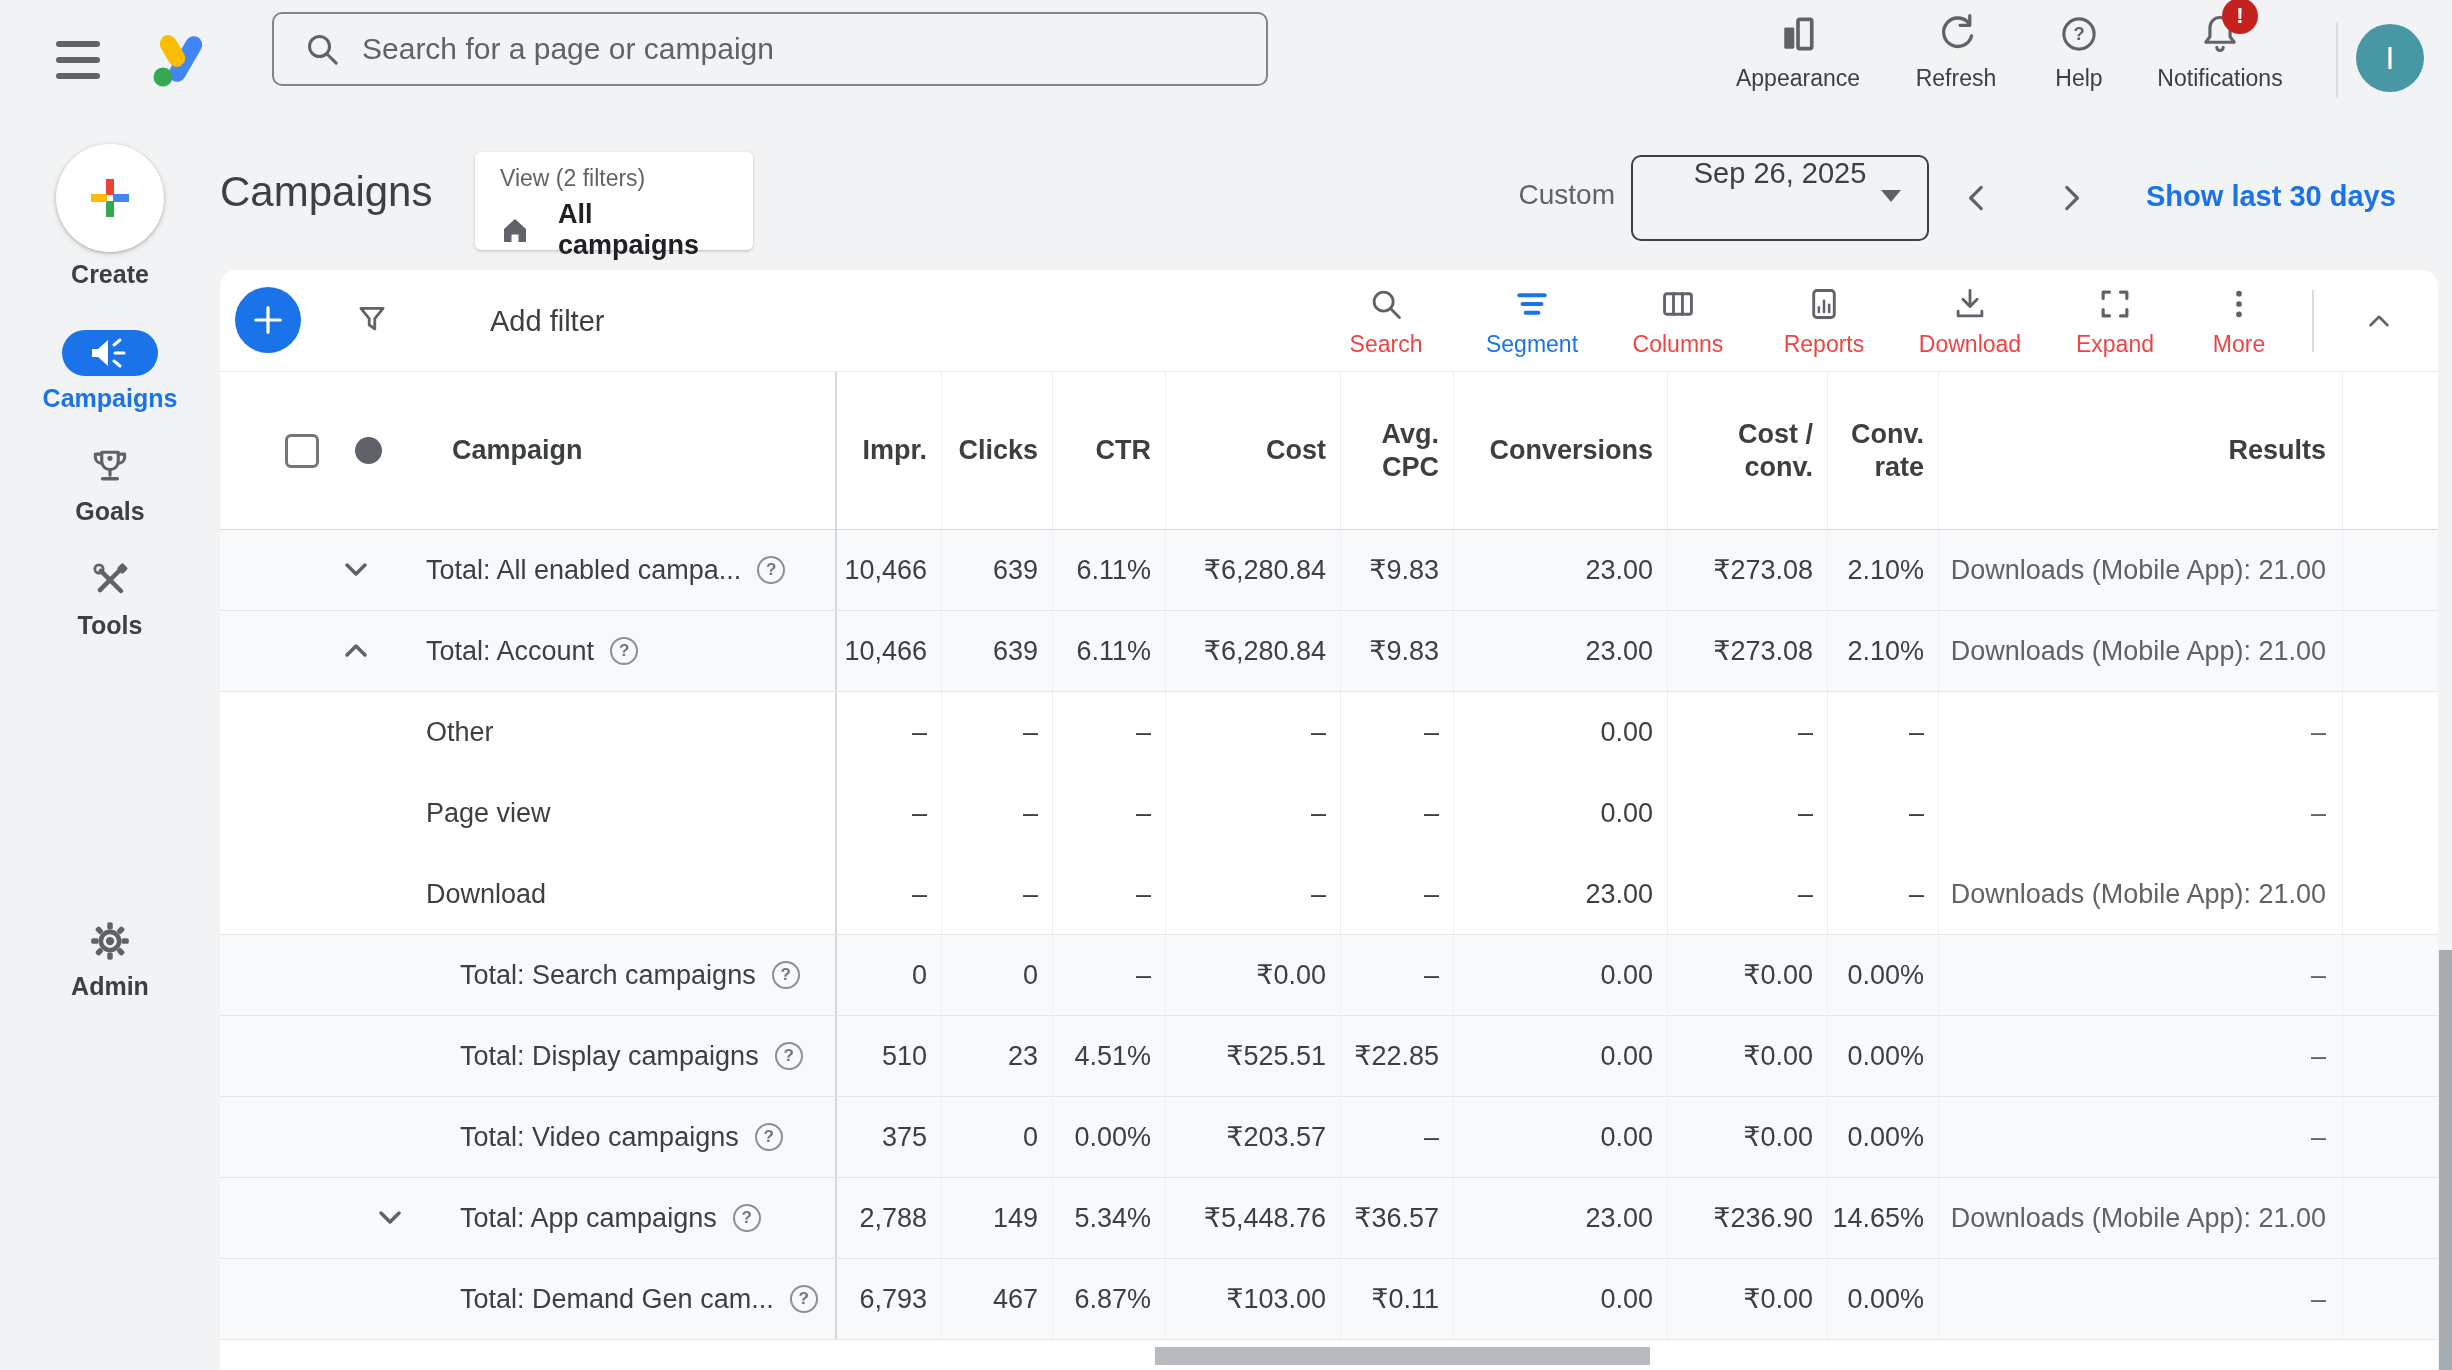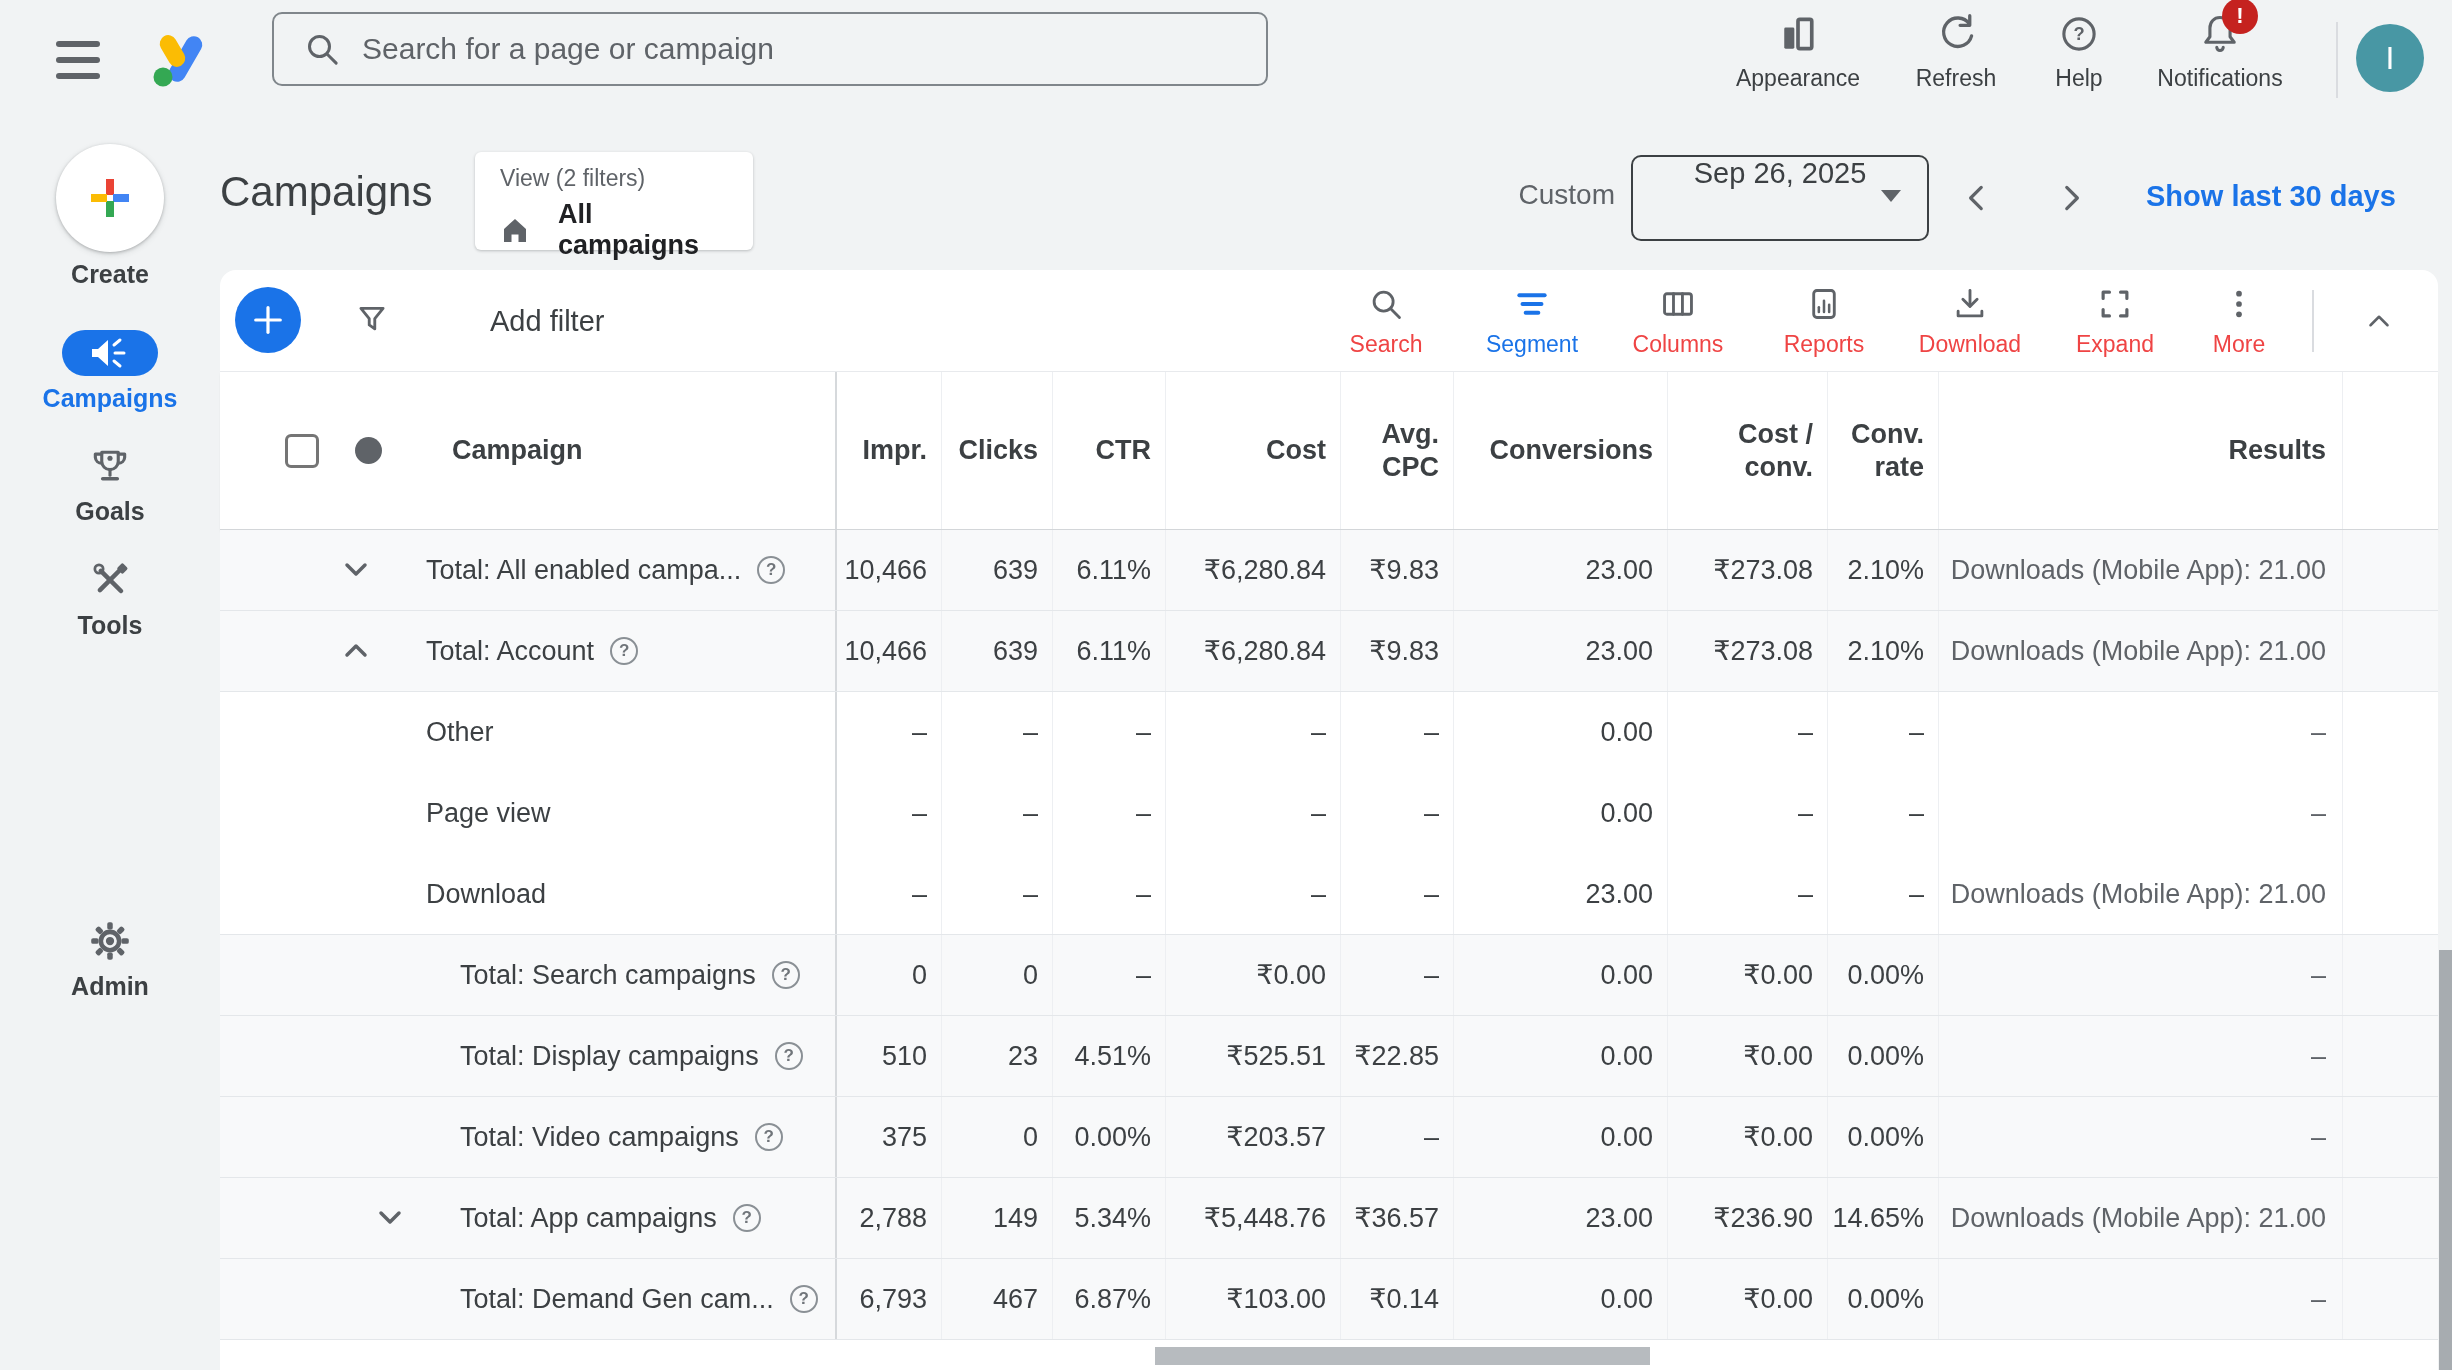--- a/index.html
+++ b/index.html
@@ -602,21 +602,21 @@
       <div class="trow grow k-total">
     <div class="gcell cc">
 
       <span class="lbl">Total: Demand Gen cam...</span>
       <span class="help">?</span>
     </div>
   <div class="gcell num">6,793</div>
         <div class="gcell num">467</div>
         <div class="gcell num">6.87%</div>
         <div class="gcell num">₹103.00</div>
-        <div class="gcell num">₹0.14</div>
+        <div class="gcell num">₹0.11</div>
         <div class="gcell num">0.00</div>
         <div class="gcell num">₹0.00</div>
         <div class="gcell num">0.00%</div>
         <div class="gcell res">–</div>
         <div class="gcell"></div>
       </div>
     </div>
 </div>
 
 <div class="hscroll">

